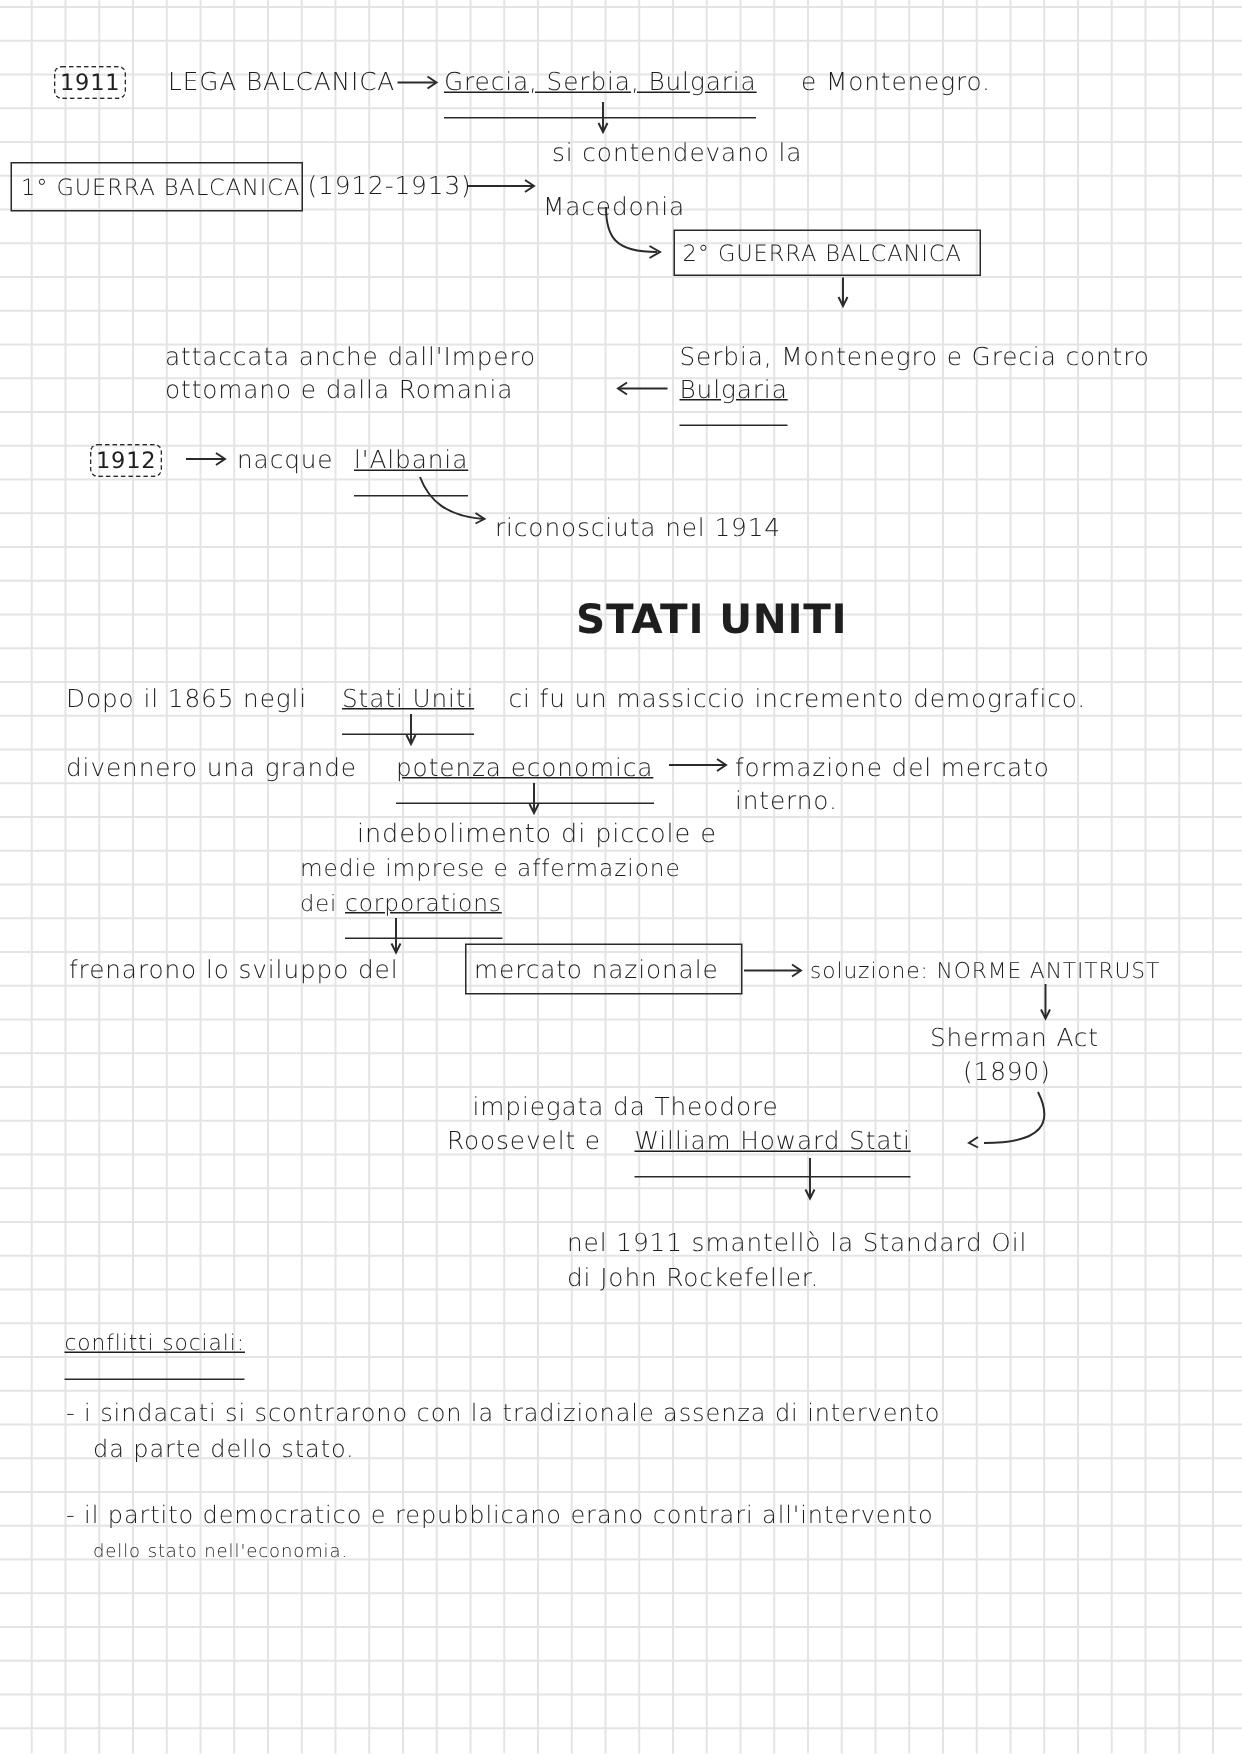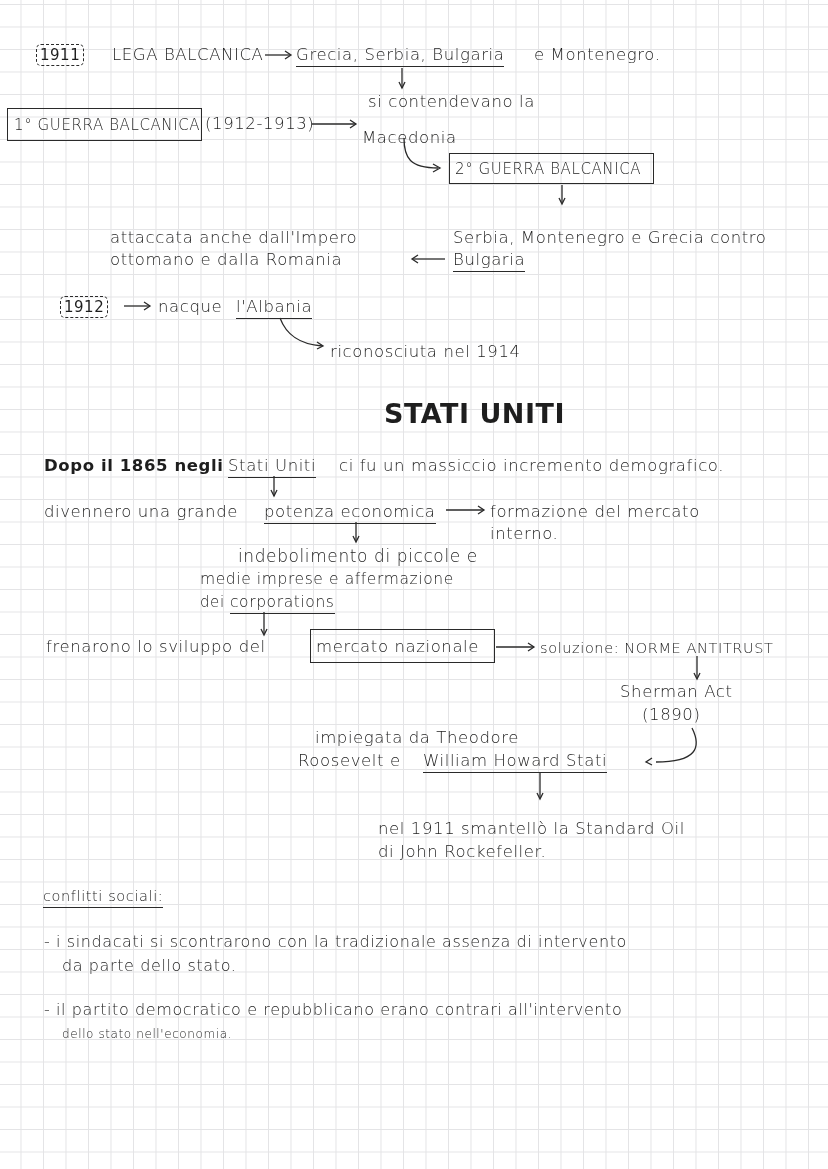--- a/index.html
+++ b/index.html
@@ -8,21 +8,21 @@
     background-color:#ffffff;
     background-image:
       linear-gradient(to right, #e4e4e6 1px, transparent 1px),
       linear-gradient(to bottom, #e4e4e6 1px, transparent 1px);
     background-size:22.5px 22.5px;
     background-position:-2px 4px;
     font-family:"DejaVu Sans", sans-serif;
     color:#1e1e1e;
   }
   .t { position:absolute; white-space:nowrap; font-size:16.5px; letter-spacing:0.6px; line-height:20px; font-weight:300; }
-  .u { border-bottom:1.6px solid #2a2a2a; padding-bottom:1px; }
+  .u { border-bottom:1.6px solid #2a2a2a; padding-bottom:13px;text-decoration:underline; }
   .box { position:absolute; border:1.5px solid #2a2a2a; box-sizing:border-box; }
   .date { position:absolute; font-size:15px; padding:1px 3px; border:1.4px dashed #2a2a2a; border-radius:5px; letter-spacing:0.5px; line-height:18px;}
   .title { position:absolute; font-size:27px; font-weight:700; letter-spacing:0.5px; }
   svg.arrows { position:absolute; left:0; top:0; width:828px; height:1169px; pointer-events:none; }
   svg.arrows path, svg.arrows line { stroke:#2a2a2a; stroke-width:1.3; fill:none; }
 </style>
 </head>
 <body>
 
 <span class="date" style="left:36px;top:44px;">1911</span>
@@ -45,21 +45,21 @@
 <span class="t" style="left:110px;top:228px;">attaccata anche dall'Impero</span>
 <span class="t" style="left:110px;top:250px;">ottomano e dalla Romania</span>
 
 <span class="date" style="left:60px;top:296px;">1912</span>
 <span class="t" style="left:158px;top:297px;">nacque</span>
 <span class="t u" style="left:236px;top:297px;">l'Albania</span>
 <span class="t" style="left:330px;top:342px;">riconosciuta nel 1914</span>
 
 <span class="title" style="left:384px;top:398px;">STATI UNITI</span>
 
-<span class="t" style="left:44px;top:456px;font-weight:bold;">Dopo il 1865 negli</span>
+<span class="t" style="left:44px;top:456px;">Dopo il 1865 negli</span>
 <span class="t u" style="left:228px;top:456px;">Stati Uniti</span>
 <span class="t" style="left:339px;top:456px;">ci fu un massiccio incremento demografico.</span>
 
 <span class="t" style="left:44px;top:502px;">divennero una grande</span>
 <span class="t u" style="left:264px;top:502px;">potenza economica</span>
 <span class="t" style="left:490px;top:502px;">formazione del mercato</span>
 <span class="t" style="left:490px;top:524px;">interno.</span>
 
 <span class="t" style="left:200px;top:546px;font-size:17px;padding-left:38px;">indebolimento di piccole e</span>
 <span class="t" style="left:200px;top:569px;font-size:15.5px;">medie imprese e affermazione</span>

